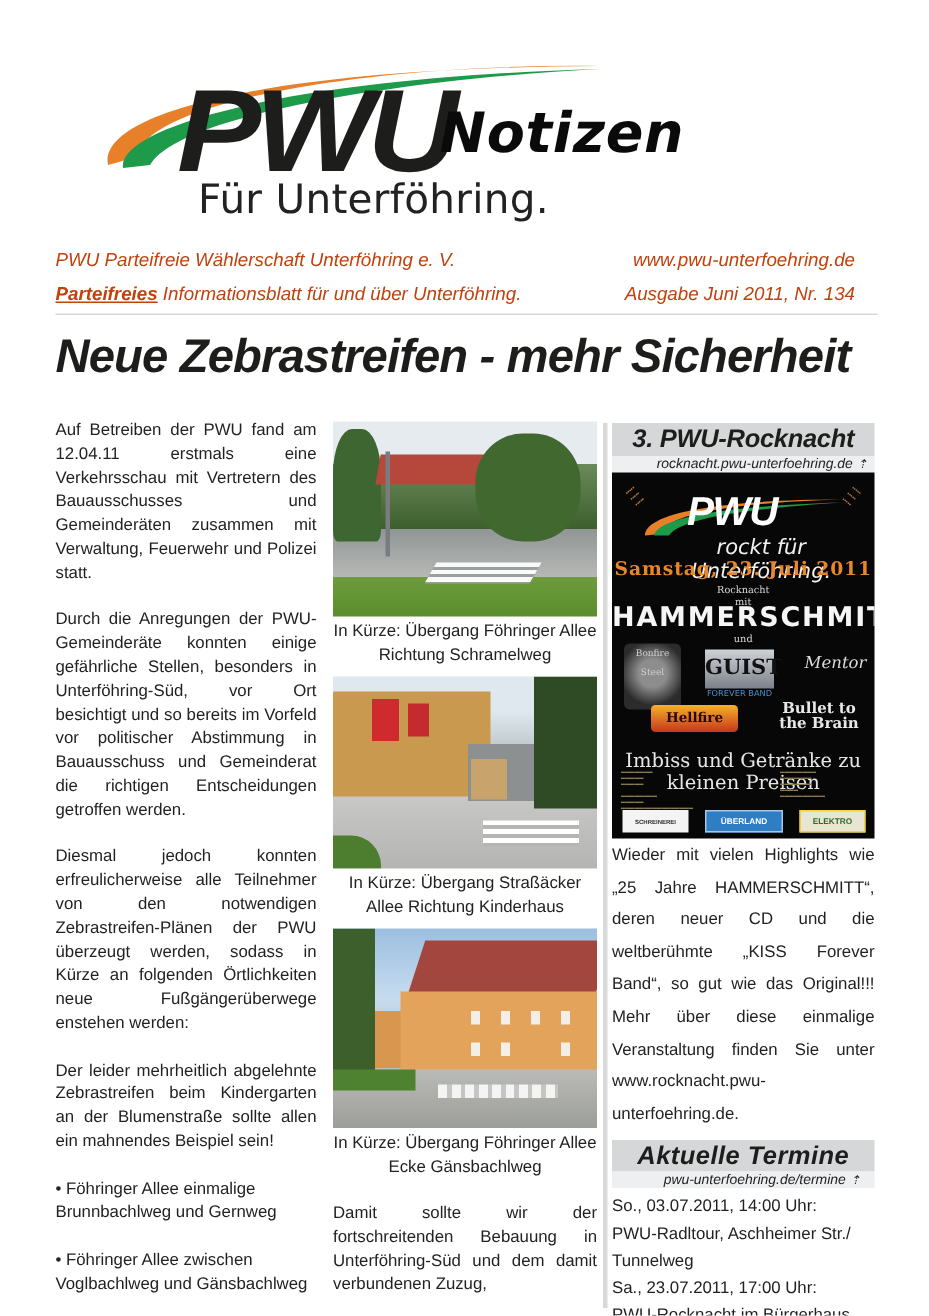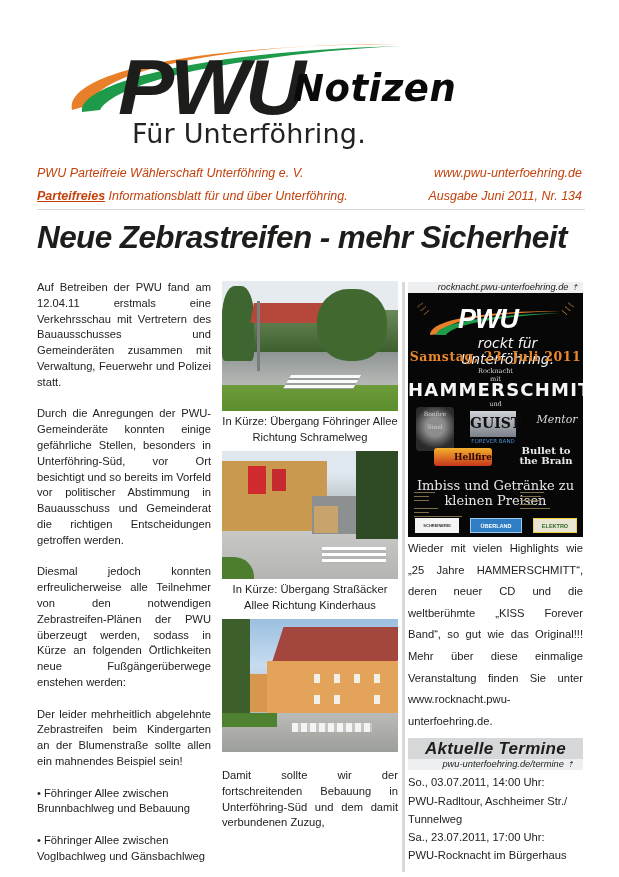--- a/index.html
+++ b/index.html
@@ -21,21 +21,21 @@
       font-size: 37px; color: #0a0a0a; line-height: 1; letter-spacing: 0.5px;
     }
     .logo-tagline {
       position: absolute; left: 132px; top: 120px;
       font-family: "DejaVu Sans", sans-serif; font-size: 27px; color: #222;
       line-height: 1; letter-spacing: 0.2px;
     }
 
     
     .info-row { position: absolute; left: 37px; width: 545px; font-size: 12.5px; font-style: italic; color: #c2410c; }
-    .info-row .right { position: absolute; right: 0; top: 0; }
+    .info-row .right { position: absolute; right: 12px; top: 0; }
     .info-row-1 { top: 166px; }
     .info-row-2 { top: 189px; }
     .info-row-2 .bold { font-weight: bold; text-decoration: underline; }
     .separator { position: absolute; left: 37px; top: 209px; width: 548px; height: 1px; background: #d8d8d8; }
 
     
     .headline {
       position: absolute; left: 37px; top: 219px; width: 548px;
       font-family: "Liberation Sans", sans-serif; font-weight: bold; font-style: italic;
       font-size: 31.5px; letter-spacing: -0.6px; color: #1d1d1b; white-space: nowrap;
@@ -101,21 +101,21 @@
     .poster .p-small { position: absolute; left: 0; width: 175px; font-family: "DejaVu Serif", serif; font-size: 6.5px; color: #d7d7d7; }
     .poster .p-hammer { position: absolute; left: 0; width: 175px; top: 86px; font-family: "DejaVu Sans", sans-serif; font-weight: bold; font-size: 18px; color: #f5f5f5; letter-spacing: 1.2px; }
     .poster .corner { position: absolute; top: 7px; width: 24px; height: 24px; font-size: 4px; color: #b5793a; line-height: 5px; }
     .poster .corner.l { left: 6px; transform: rotate(-40deg); }
     .poster .corner.r { right: 6px; transform: rotate(40deg); }
     .band { position: absolute; font-family: "DejaVu Serif", serif; }
     .band.bonfire { left: 8px; top: 114px; width: 38px; height: 44px; background: radial-gradient(circle at 50% 45%, #8d8d8d 0 30%, #2b2b2b 70%); color: #cfcfcf; font-size: 6px; line-height: 13px; border-radius: 4px; }
     .band.kiss { left: 62px; top: 118px; width: 46px; height: 26px; background: linear-gradient(#cfd3d8, #7c8088); color: #111; font-weight: bold; font-size: 14px; line-height: 24px; }
     .band.kiss-sub { left: 62px; top: 145px; width: 46px; font-size: 5.5px; color: #4c8bd1; font-family: "DejaVu Sans", sans-serif; }
     .band.mentor { left: 128px; top: 120px; width: 42px; color: #dcdcdc; font-size: 11px; font-style: italic; }
-    .band.hellfire { left: 26px; top: 155px; width: 58px; height: 18px; background: linear-gradient(#f4b12d, #c7361b); color: #2a0700; font-weight: bold; font-size: 9px; line-height: 18px; border-radius: 3px; text-align: right; }
+    .band.hellfire { left: 26px; top: 155px; width: 58px; height: 18px; background: linear-gradient(#f4b12d, #c7361b); color: #2a0700; font-weight: bold; font-size: 9px; line-height: 18px; border-radius: 3px; }
     .band.bullet { left: 108px; top: 153px; width: 60px; color: #e8e8e8; font-size: 10px; line-height: 10px; font-weight: bold; }
     .poster .p-imbiss { position: absolute; left: 0; width: 175px; top: 185px; font-family: "DejaVu Serif", serif; font-size: 13px; color: #e6e6e6; }
     .poster .fine { position: absolute; font-size: 3px; line-height: 4px; color: #8a7a4f; text-align: left; }
     .sponsor { position: absolute; top: 225px; height: 15px; font-size: 5.5px; line-height: 15px; font-weight: bold; }
     .sponsor.s1 { left: 7px; width: 44px; background: #f4f4f4; color: #333; font-size: 4px; }
     .sponsor.s2 { left: 62px; width: 52px; background: #2f7dc3; color: #fff; border: 1px solid #9fcaee; }
     .sponsor.s3 { left: 125px; width: 44px; background: #e8e6d2; color: #2c6b2c; border: 1px solid #f1d23d; }
 
     .rock-text { margin-left: 6px; width: 175px; font-size: 11.2px; line-height: 21.6px; text-align: justify; color: #222; padding-top: 1px; }
     .termine-spacer { height: 6px; }
@@ -144,21 +144,21 @@
 </div>
 <div class="separator"></div>
 
 <h1 class="headline">Neue Zebrastreifen - mehr Sicherheit</h1>
 
 <div class="col-left">
   <p>Auf Betreiben der PWU fand am 12.04.11 erstmals eine Verkehrsschau mit Vertretern des Bauausschusses und Gemeinderäten zusammen mit Verwaltung, Feuerwehr und Polizei statt.</p>
   <p>Durch die Anregungen der PWU-Gemeinderäte konnten einige gefährliche Stellen, besonders in Unterföhring-Süd, vor Ort besichtigt und so bereits im Vorfeld vor politischer Abstimmung in Bauausschuss und Gemeinderat die richtigen Entscheidungen getroffen werden.</p>
   <p>Diesmal jedoch konnten erfreulicherweise alle Teilnehmer von den notwendigen Zebrastreifen-Plänen der PWU überzeugt werden, sodass in Kürze an folgenden Örtlichkeiten neue Fußgängerüberwege enstehen werden:</p>
   <p>Der leider mehrheitlich abgelehnte Zebrastreifen beim Kindergarten an der Blumenstraße sollte allen ein mahnendes Beispiel sein!</p>
-  <p class="bullet">• Föhringer Allee zwischen Brunnbachlweg und Bebauung</p>
+  <p class="bullet">• Föhringer Allee einmalige Brunnbachlweg und Gernweg</p>
   <p class="bullet">• Föhringer Allee zwischen Voglbachlweg und Gänsbachlweg</p>
 
 </div>
 
 <div class="col-mid">
   <div class="photo photo1">
     <div class="tree1"></div>
       <div class="roof"></div>
       <div class="tree2"></div>
       <div class="pole"></div>
@@ -186,26 +186,28 @@
       <div class="grass"></div>
       <div class="zebra"></div>
     <div class="window" style="left:92px;top:55px"></div>
       <div class="window" style="left:112px;top:55px"></div>
       <div class="window" style="left:132px;top:55px"></div>
       <div class="window" style="left:152px;top:55px"></div>
     <div class="window" style="left:92px;top:76px"></div>
       <div class="window" style="left:112px;top:76px"></div>
       <div class="window" style="left:152px;top:76px"></div>
   </div>
+  <div class="caption">In Kürze: Übergang Föhringer Allee Ecke Gänsbachlweg</div>
 
   <p class="body-text" style="margin-top:16px;">Damit sollte wir der fortschreitenden Bebauung in Unterföhring-Süd und dem damit verbundenen Zuzug,</p>
 </div>
 
 <div class="sidebar-rule"></div>
 <div class="sidebar">
+  <div class="box-header rock">3. PWU-Rocknacht</div>
   <div class="box-sub">
     <span>rocknacht.pwu-unterfoehring.de</span><span class="ext">⇡</span>
   </div>
 
   <div class="poster">
     <div class="corner l">▪▪▪▪▪<br>▪▪▪▪▪<br>▪▪▪▪▪</div>
     <div class="corner r">▪▪▪▪▪<br>▪▪▪▪▪<br>▪▪▪▪▪</div>
     <svg class="swoosh-small" viewBox="0 0 140 30">
       <path d="M4 28 C 4 12, 60 4, 135 4 C 70 6, 20 12, 14 27 Z" fill="#e8802a"></path>
       <path d="M10 28 C 12 16, 60 8, 135 6 C 75 10, 28 16, 20 28 Z" fill="#1d9a4a"></path>

